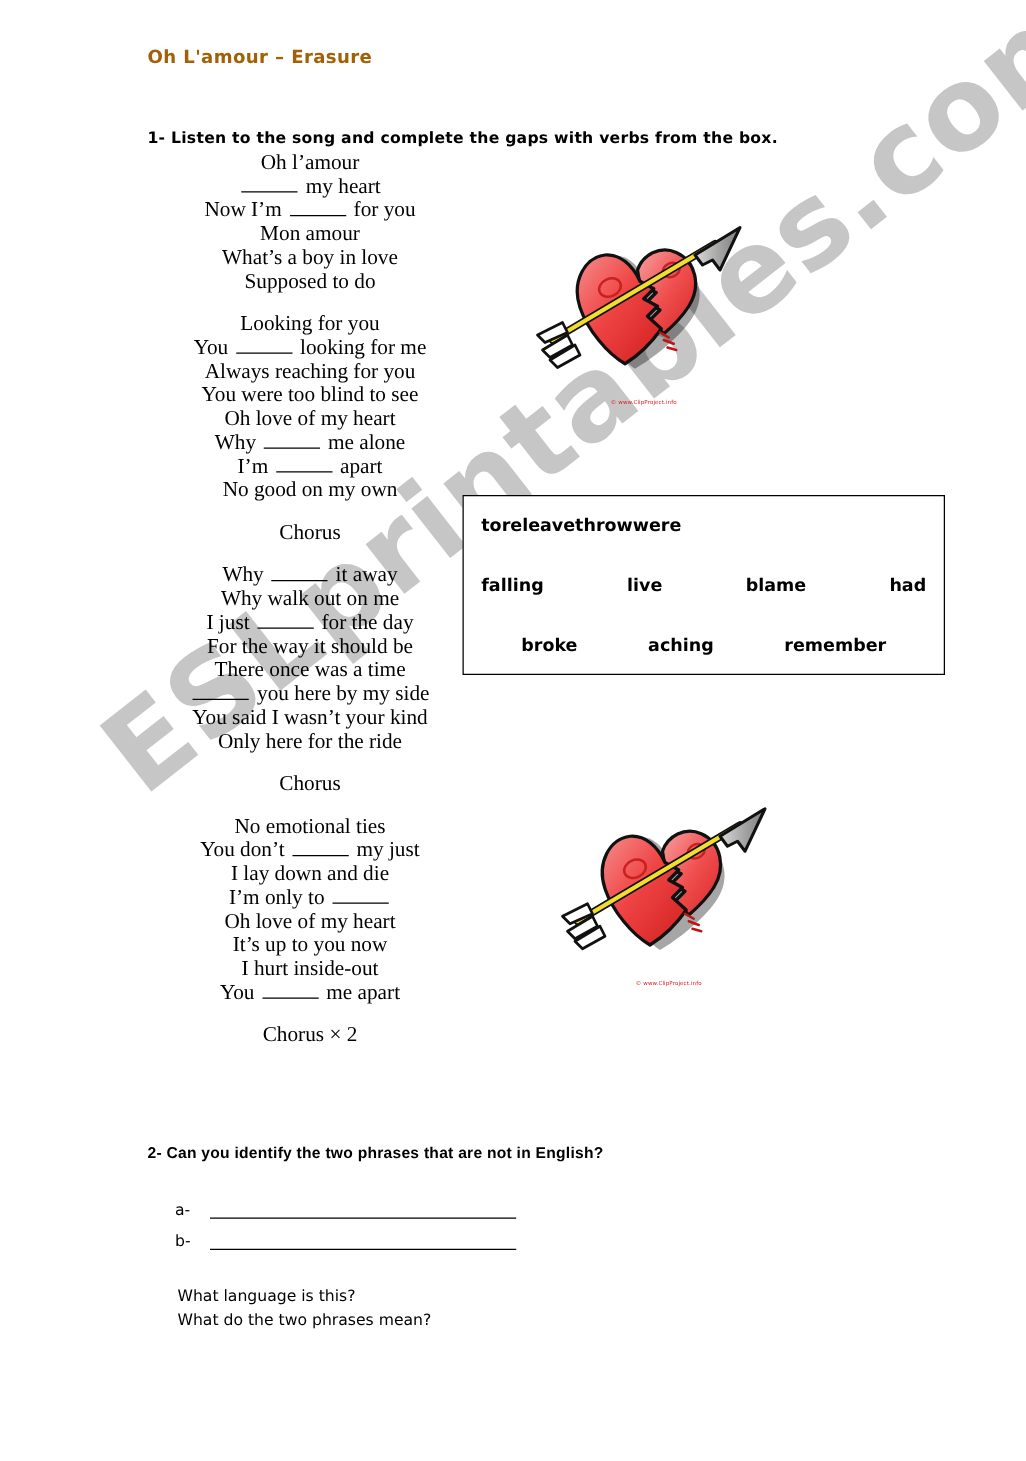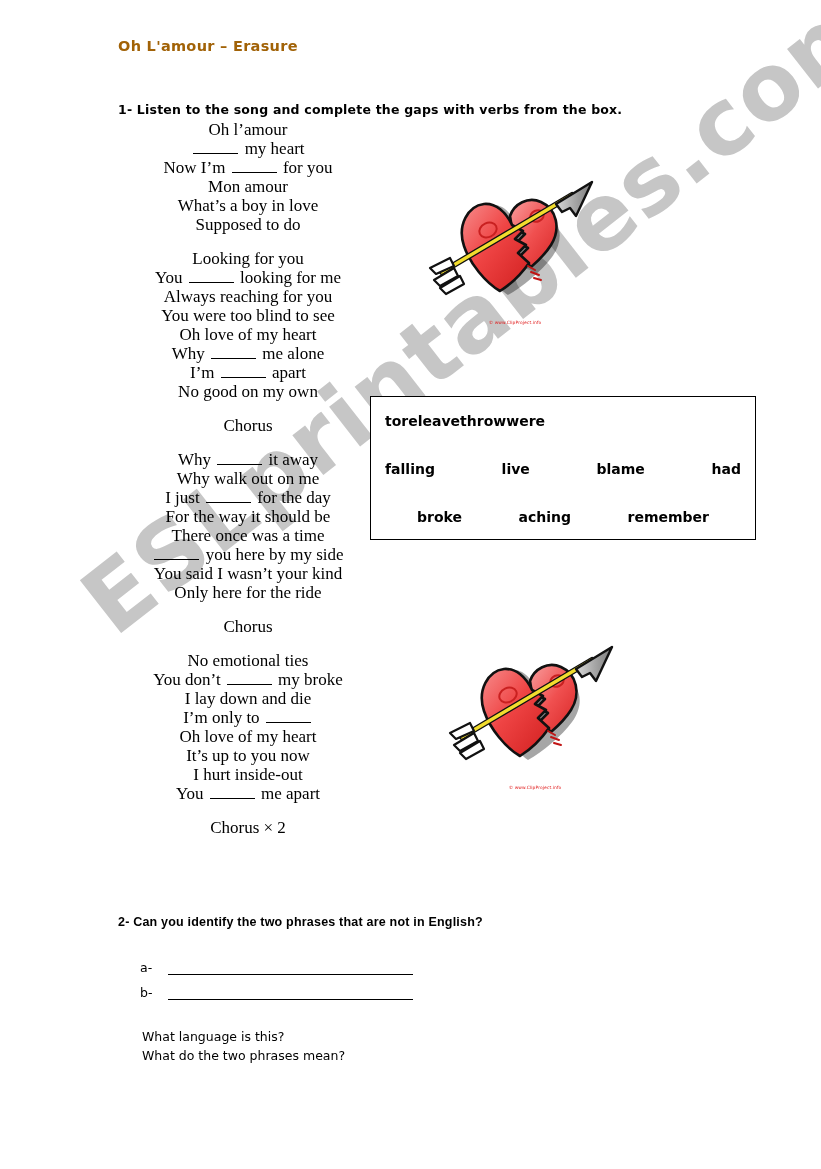--- a/index.html
+++ b/index.html
@@ -207,21 +207,21 @@
         <div class="lyric-line"><span>There once was a time</span></div>
         <div class="lyric-line"><span class="blank"></span><span> you here by my side</span></div>
         <div class="lyric-line"><span>You said I wasn’t your kind</span></div>
         <div class="lyric-line"><span>Only here for the ride</span></div>
       </div>
       <div class="stanza">
         <div class="lyric-line"><span>Chorus</span></div>
       </div>
       <div class="stanza">
         <div class="lyric-line"><span>No emotional ties</span></div>
-        <div class="lyric-line"><span>You don’t </span><span class="blank"></span><span> my broke</span></div>
+        <div class="lyric-line"><span>You don’t </span><span class="blank"></span><span> my just</span></div>
         <div class="lyric-line"><span>I lay down and die</span></div>
         <div class="lyric-line"><span>I’m only to </span><span class="blank"></span></div>
         <div class="lyric-line"><span>Oh love of my heart</span></div>
         <div class="lyric-line"><span>It’s up to you now</span></div>
         <div class="lyric-line"><span>I hurt inside-out</span></div>
         <div class="lyric-line"><span>You </span><span class="blank"></span><span> me apart</span></div>
       </div>
       <div class="stanza">
         <div class="lyric-line"><span>Chorus × 2</span></div>
       </div>

